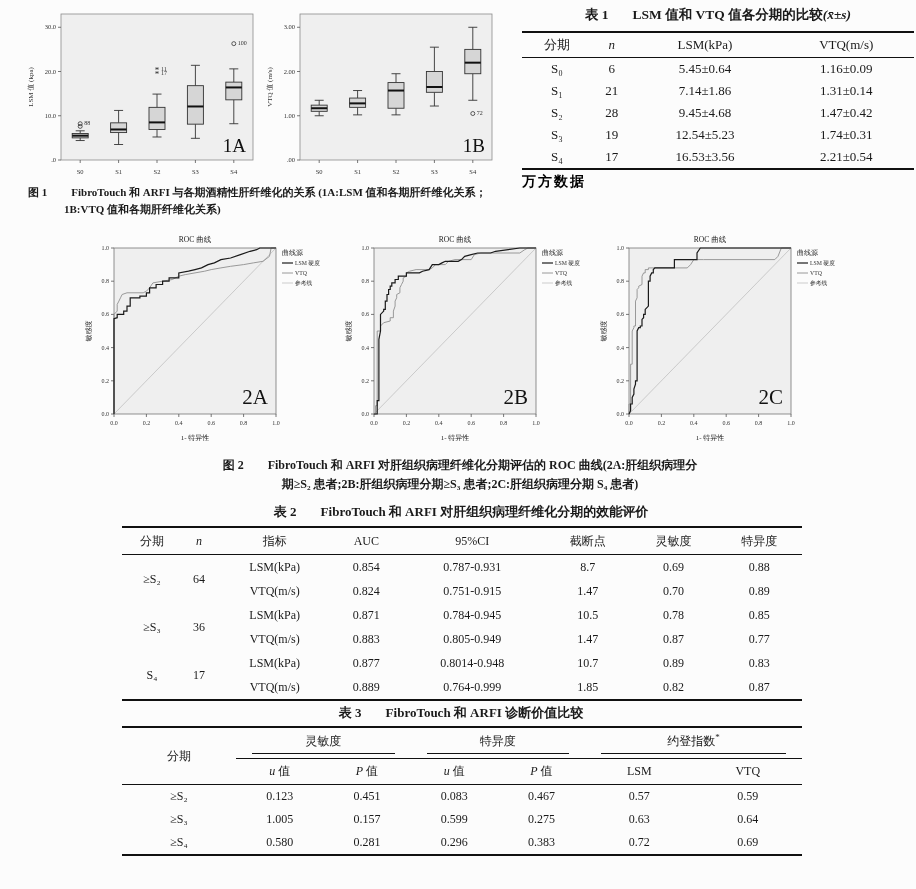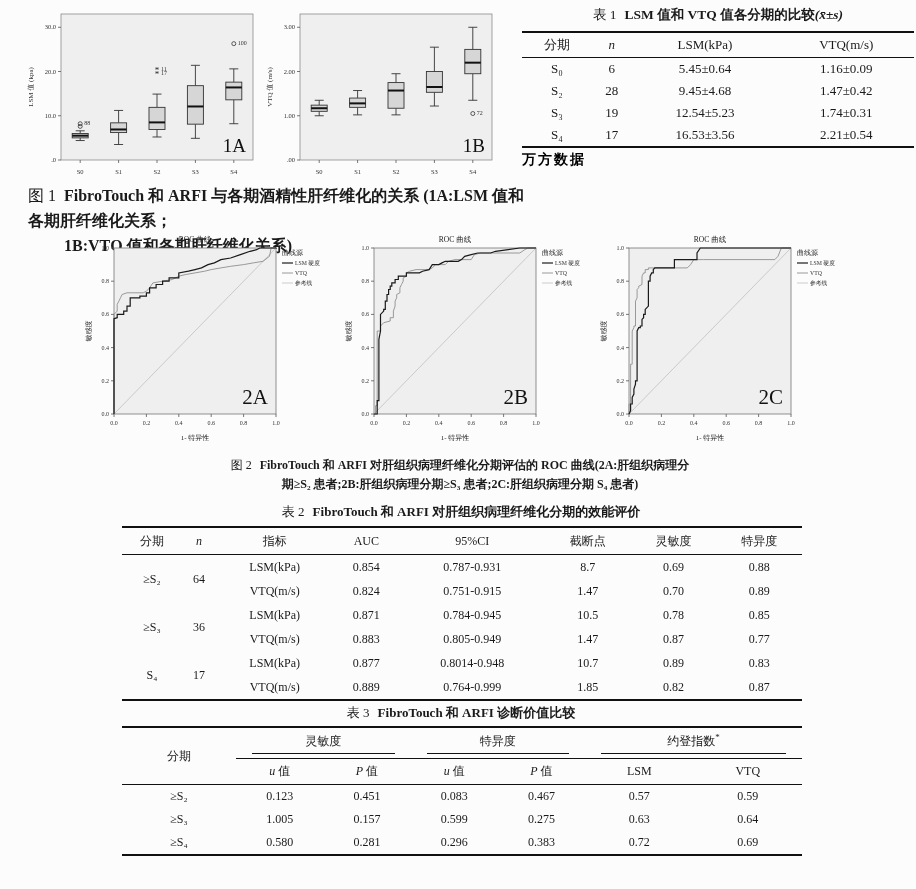--- a/index.html
+++ b/index.html
@@ -8,24 +8,24 @@
   svg text{font-family:"Liberation Serif",serif;}
   
   .boxplot-wrap{position:absolute;}
   #box1A{left:25px;top:4px;}
   #box1B{left:264px;top:4px;}
   .roc-wrap{position:absolute;}
   #roc2A{left:84px;top:230px;}
   #roc2B{left:344px;top:230px;}
   #roc2C{left:599px;top:230px;}
   
-  .fig1-caption{position:absolute;left:28px;top:184px;width:500px;font-size:16px;font-weight:bold;line-height:1.55;}
+  .fig1-caption{position:absolute;left:28px;top:184px;width:500px;font-size:11px;font-weight:bold;line-height:1.55;}
   .fig1-caption .cont{margin-left:36px;}
   .fig2-caption{position:absolute;left:130px;top:456px;width:660px;font-size:12px;font-weight:bold;line-height:1.6;text-align:center;}
-  .cap-label{font-weight:normal;margin-right:8px;}
+  .cap-label{font-weight:bold;margin-right:24px;}
   .tbl-title{position:absolute;width:678px;text-align:center;font-size:13px;font-weight:bold;}
   #t2title{left:122px;top:503px;}
   #t3title{left:122px;top:704px;}
   
   .table1-block{position:absolute;left:522px;top:6px;width:392px;}
   .t1-title{text-align:center;font-size:13.5px;font-weight:bold;margin-bottom:7px;}
   .t1-title .xs{font-style:italic;font-weight:bold;}
   table{border-collapse:collapse;width:100%;}
   .paper-table{font-size:13px;}
   .paper-table th,.paper-table td{text-align:center;font-weight:normal;padding:3px 2px;}
@@ -178,20 +178,26 @@
             <th>LSM(kPa)</th>
             <th>VTQ(m/s)</th>
           </tr>
         </thead>
       <tbody id="t1body">
           <tr>
             <td>S₀</td>
             <td>6</td>
             <td>5.45±0.64</td>
             <td>1.16±0.09</td>
+          </tr>
+          <tr>
+            <td>S₁</td>
+            <td>21</td>
+            <td>7.14±1.86</td>
+            <td>1.31±0.14</td>
           </tr>
           <tr>
             <td>S₂</td>
             <td>28</td>
             <td>9.45±4.68</td>
             <td>1.47±0.42</td>
           </tr>
           <tr>
             <td>S₃</td>
             <td>19</td>

